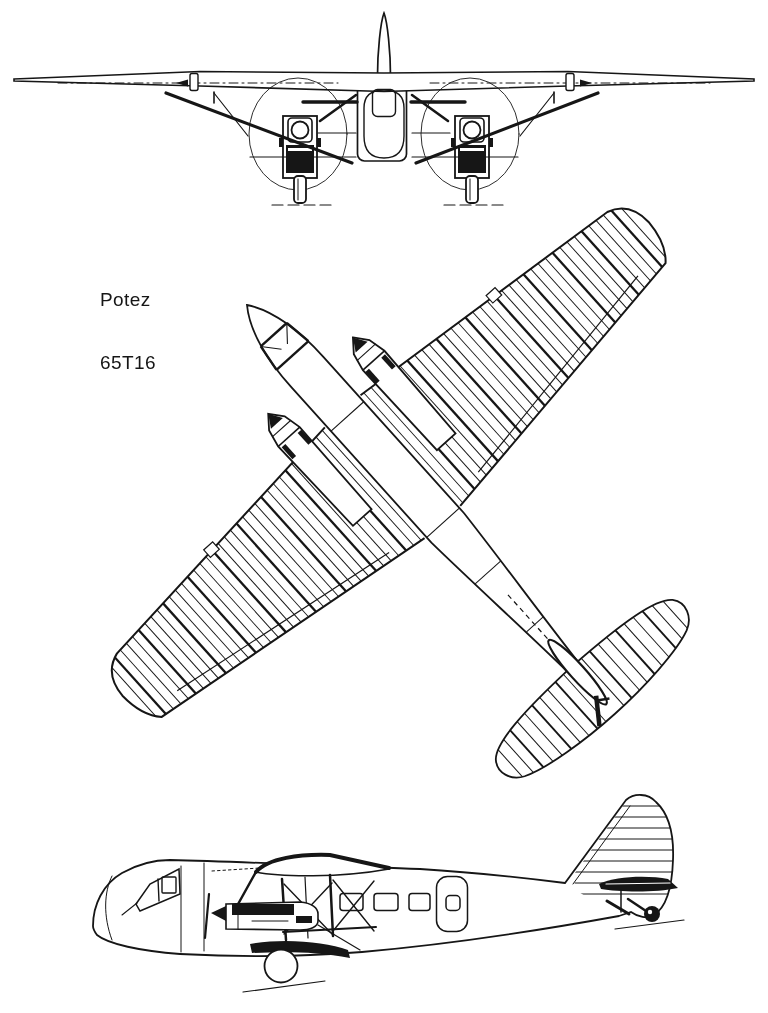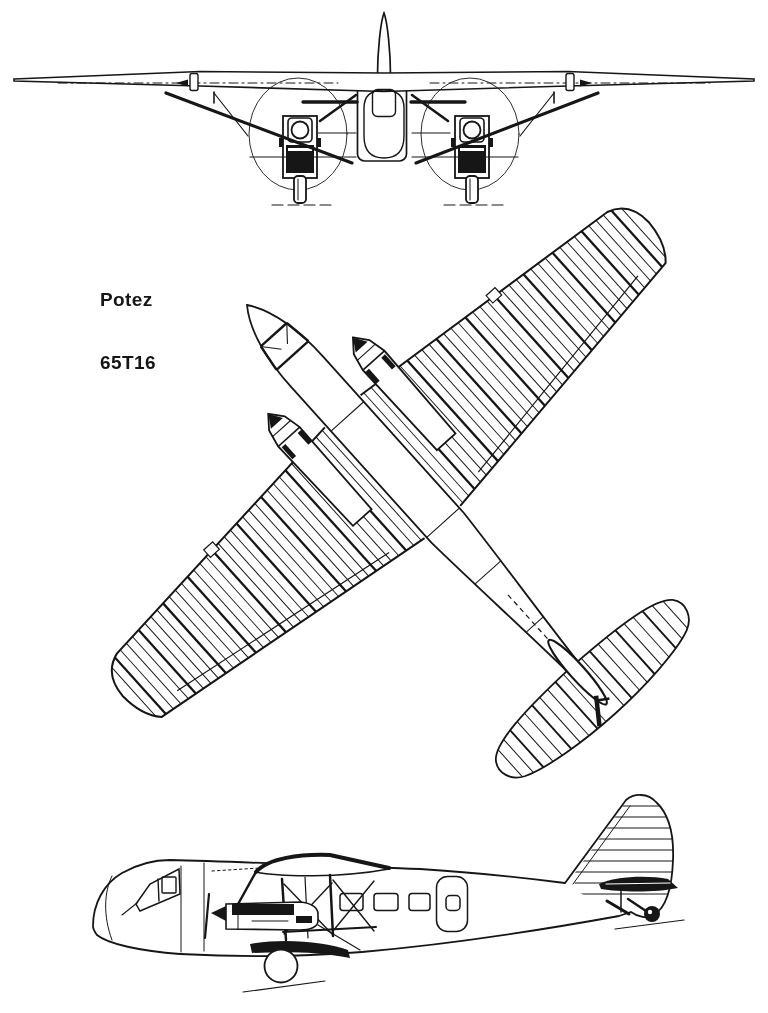--- a/index.html
+++ b/index.html
@@ -5,21 +5,21 @@
   html,body{margin:0;padding:0;}
   body{
     width:768px;height:1013px;position:relative;overflow:hidden;
     background:#ffffff;
     font-family:"Liberation Sans", sans-serif;
   }
   .canvas{position:absolute;inset:0;}
   svg.drawing{position:absolute;left:0;top:0;}
   .title-block{
     position:absolute;left:100px;top:247px;
-    font-size:19px;font-weight:bold;color:#161616;
+    font-size:19px;font-weight:normal;color:#161616;
     line-height:21px;letter-spacing:.4px;white-space:pre;
   }
   .title-block span{display:block;}
 </style>
 </head>
 <body>
 
 <div class="canvas">
 
 <svg class="drawing" width="768" height="1013" viewBox="0 0 768 1013" xmlns="http://www.w3.org/2000/svg">

